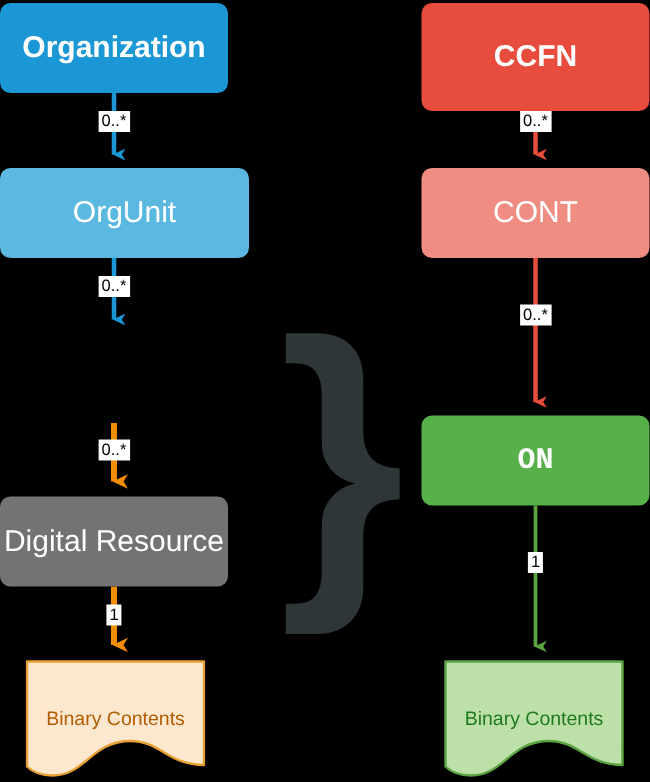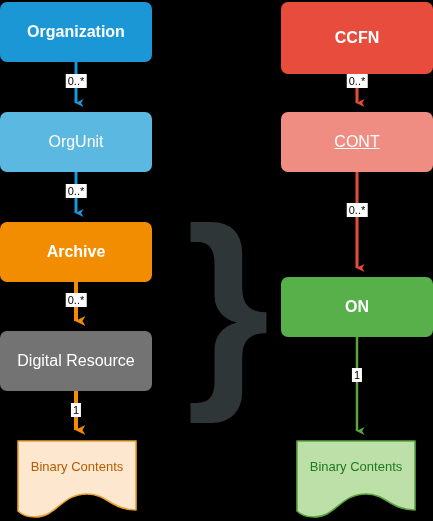--- a/index.html
+++ b/index.html
@@ -6,34 +6,34 @@
   body{
     width:433px;height:521px;position:relative;overflow:hidden;
     font-family:"Liberation Sans", sans-serif;
   }
   #canvas{position:absolute;inset:0;width:433px;height:521px;}
 
   .node{
     position:absolute;border-radius:7px;
     display:flex;align-items:center;justify-content:center;
     box-sizing:border-box;text-align:center;
-    font-size:16px;line-height:1.15;
+    font-size:20px;line-height:1.15;
     color:#ffffff;
     user-select:none;
   }
   .node.bold{font-weight:bold;}
 
   .doc{
     position:absolute;
     display:flex;align-items:flex-start;justify-content:center;
     box-sizing:border-box;text-align:center;
     font-size:13px;line-height:1.15;
     user-select:none;
   }
-  .doc .doc-label{position:relative;z-index:2;padding-top:20px;}
+  .doc .doc-label{position:relative;z-index:2;padding-top:32px;}
   .doc svg{position:absolute;left:0;top:0;}
 
   .edge{position:absolute;left:0;top:0;width:433px;height:521px;overflow:visible;pointer-events:none;}
 
   .edge-label{
     position:absolute;
     background:#ffffff;color:#000000;
     font-size:11px;line-height:12px;
     padding:1px 2px;
     box-sizing:border-box;
@@ -88,48 +88,45 @@
   <div class="edge-label" style="left:76px;top:410px;">1</div>
 
   <div class="edge-label" style="left:357px;top:81px;">0..*</div>
   <div class="edge-label" style="left:357px;top:210px;">0..*</div>
   <div class="edge-label" style="left:357px;top:375px;">1</div>
 
   <div class="node bold" style="left:0;top:2px;width:152px;height:60px;background:#1a97d4;">
     <span>Organization</span>
   </div>
 
-  <div class="node" style="left:0;top:112px;width:152px;height:60px;background:#5bb8e0;">
+  <div class="node" style="left:0;top:112px;width:166px;height:60px;background:#5bb8e0;">
     <span>OrgUnit</span>
   </div>
 
-  <div class="node bold" style="left:0;top:222px;width:152px;height:60px;background:#f28c00;">
-    <span>Archive</span>
-  </div>
 
   <div class="node" style="left:0;top:331px;width:152px;height:60px;background:#737373;">
     <span>Digital Resource</span>
   </div>
 
   <div class="doc" style="left:17px;top:440px;width:120px;height:78px;color:#b35c00;">
     <svg width="120" height="78" viewBox="0 0 120 78">
       <path d="M1,1 L119,1 L119,70 C95,70 90,54 70,54 C44,54 40,77 18,77 C10,77 4,74 1,71 Z" fill="#fde8cf" stroke="#e8a033" stroke-width="1.6" stroke-linejoin="round"></path>
     </svg>
     <span class="doc-label">Binary Contents</span>
   </div>
 
   <div class="node bold" style="left:281px;top:2px;width:152px;height:72px;background:#e84c3d;">
     <span>CCFN</span>
   </div>
 
-  <div class="node" style="left:281px;top:112px;width:152px;height:60px;background:#ef8d82;text-decoration:underline;">
+  <div class="node" style="left:281px;top:112px;width:152px;height:60px;background:#ef8d82;">
     <span>CONT</span>
   </div>
 
-  <div class="node bold" style="left:281px;top:277px;width:152px;height:60px;background:#58b04a;">
+  <div class="node bold" style="left:281px;top:277px;width:152px;height:60px;background:#58b04a;font-family:Liberation Mono, monospace;">
     <span>ON</span>
   </div>
 
   <div class="doc" style="left:296px;top:440px;width:120px;height:78px;color:#1f7a1f;">
     <svg width="120" height="78" viewBox="0 0 120 78">
       <path d="M1,1 L119,1 L119,70 C95,70 90,54 70,54 C44,54 40,77 18,77 C10,77 4,74 1,71 Z" fill="#bde0a8" stroke="#5aa541" stroke-width="1.6" stroke-linejoin="round"></path>
     </svg>
     <span class="doc-label">Binary Contents</span>
   </div>
 

